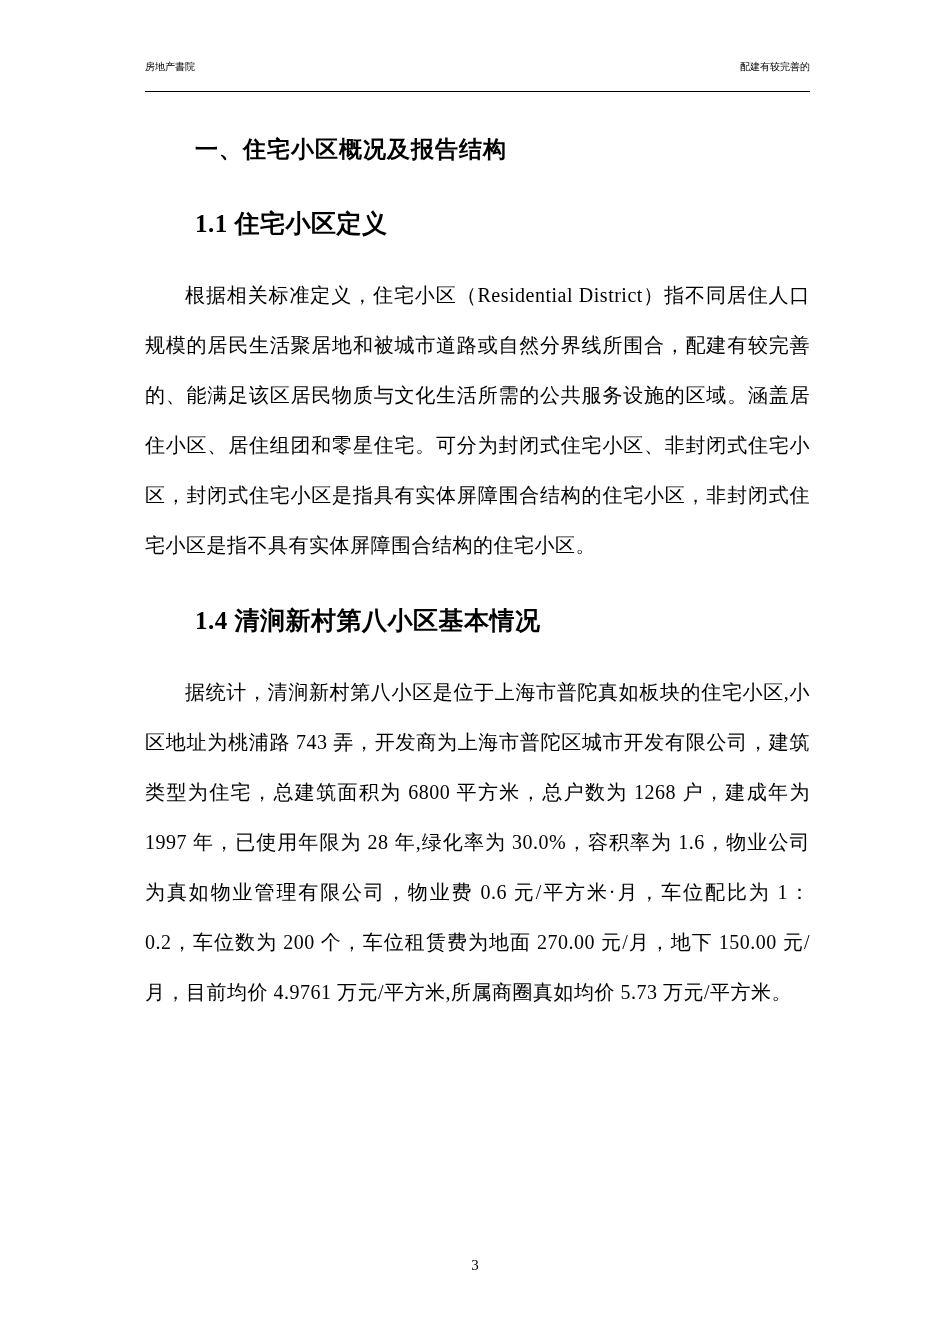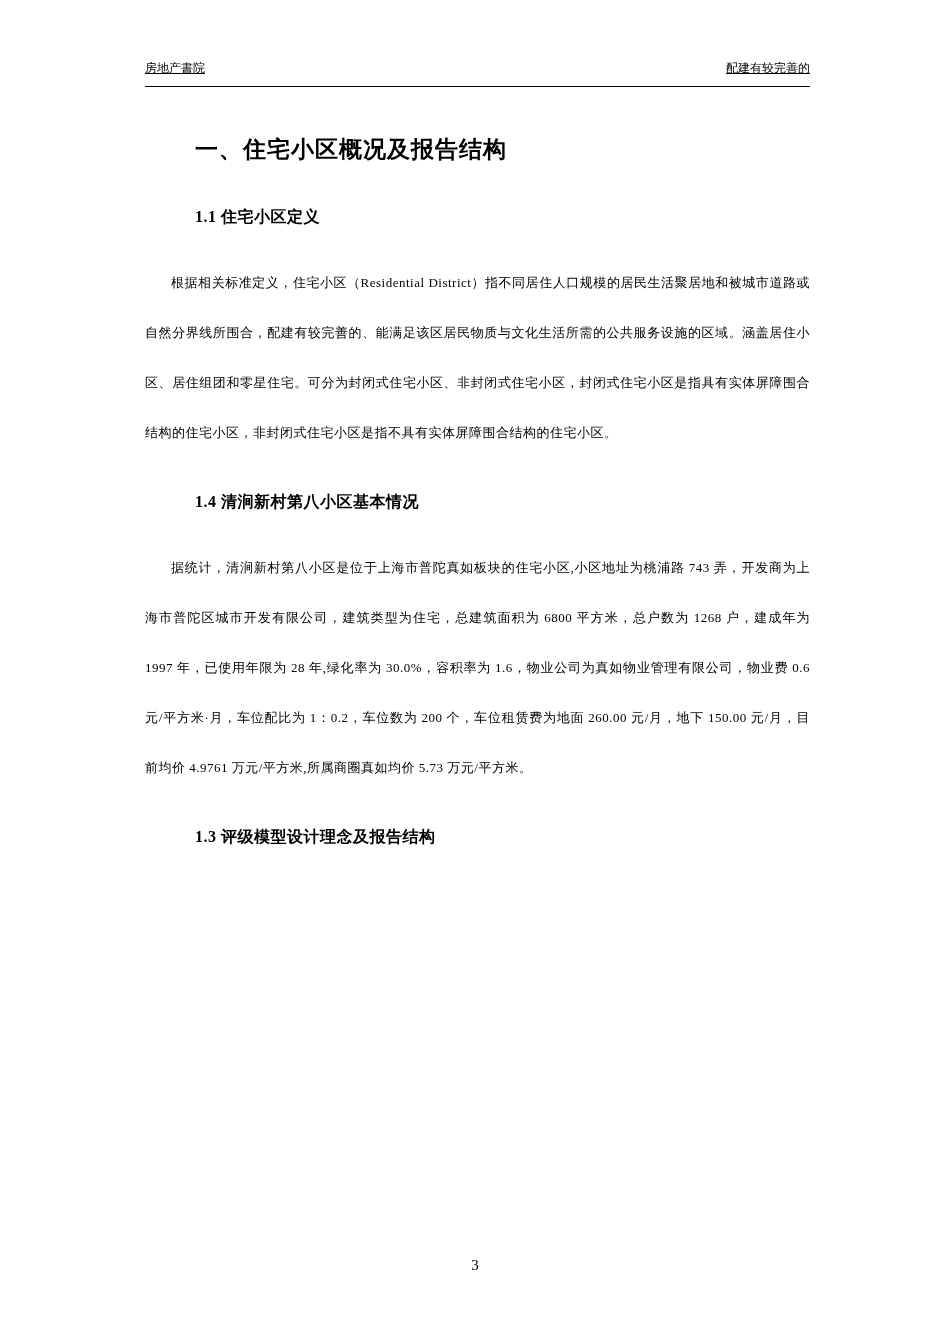--- a/index.html
+++ b/index.html
@@ -15,49 +15,48 @@
     overflow: hidden;
   }
   .doc-header {
     position: absolute;
     top: 60px;
     left: 145px;
     right: 140px;
     display: flex;
     justify-content: space-between;
     align-items: flex-end;
-    font-size: 12px;
-    padding-bottom: 9px;
+    font-size: 10px;
+    padding-bottom: 17px;
     border-bottom: 1px solid #000000;
-    text-decoration: underline;
   }
   .doc-content {
     position: absolute;
     top: 128px;
     left: 145px;
     right: 140px;
   }
   .doc-h1 {
     font-size: 23px;
     font-weight: bold;
     padding-left: 50px;
     margin-top: 6px;
     margin-bottom: 42px;
     letter-spacing: 1px;
   }
   .doc-h2 {
-    font-size: 16px;
+    font-size: 25px;
     font-weight: bold;
     padding-left: 50px;
     margin-top: 34px;
     margin-bottom: 30px;
     letter-spacing: 0.5px;
   }
   .doc-p {
-    font-size: 13px;
+    font-size: 20px;
     line-height: 50px;
     text-align: justify;
     text-indent: 2em;
     letter-spacing: 0.5px;
   }
   .doc-footer {
     position: absolute;
     bottom: 70px;
     left: 0;
     width: 100%;
@@ -76,21 +75,20 @@
   </div>
 
   <div class="doc-content">
 
     <div class="doc-h1">一、住宅小区概况及报告结构</div>
 
     <div class="doc-h2">1.1 住宅小区定义</div>
     <p class="doc-p">根据相关标准定义，住宅小区（Residential District）指不同居住人口规模的居民生活聚居地和被城市道路或自然分界线所围合，配建有较完善的、能满足该区居民物质与文化生活所需的公共服务设施的区域。涵盖居住小区、居住组团和零星住宅。可分为封闭式住宅小区、非封闭式住宅小区，封闭式住宅小区是指具有实体屏障围合结构的住宅小区，非封闭式住宅小区是指不具有实体屏障围合结构的住宅小区。</p>
 
     <div class="doc-h2">1.4 清涧新村第八小区基本情况</div>
-    <p class="doc-p">据统计，清涧新村第八小区是位于上海市普陀真如板块的住宅小区,小区地址为桃浦路 743 弄，开发商为上海市普陀区城市开发有限公司，建筑类型为住宅，总建筑面积为 6800 平方米，总户数为 1268 户，建成年为 1997 年，已使用年限为 28 年,绿化率为 30.0%，容积率为 1.6，物业公司为真如物业管理有限公司，物业费 0.6 元/平方米·月，车位配比为 1：0.2，车位数为 200 个，车位租赁费为地面 260.00 元/月，地下 150.00 元/月，目前均价 4.9761 万元/平方米,所属商圈真如均价 5.73 万元/平方米。</p>
+    <p class="doc-p">据统计，清涧新村第八小区是位于上海市普陀真如板块的住宅小区,小区地址为桃浦路 743 弄，开发商为上海市普陀区城市开发有限公司，建筑类型为住宅，总建筑面积为 6800 平方米，总户数为 1268 户，建成年为 1997 年，已使用年限为 28 年,绿化率为 30.0%，容积率为 1.6，物业公司为真如物业管理有限公司，物业费 0.6 元/平方米·月，车位配比为 1：0.2，车位数为 200 个，车位租赁费为地面 270.00 元/月，地下 150.00 元/月，目前均价 4.9761 万元/平方米,所属商圈真如均价 5.73 万元/平方米。</p>
 
-    <div class="doc-h2">1.3 评级模型设计理念及报告结构</div>
 
   </div>
 
   <div class="doc-footer">3</div>
 
 </div>
 
 </body></html>

